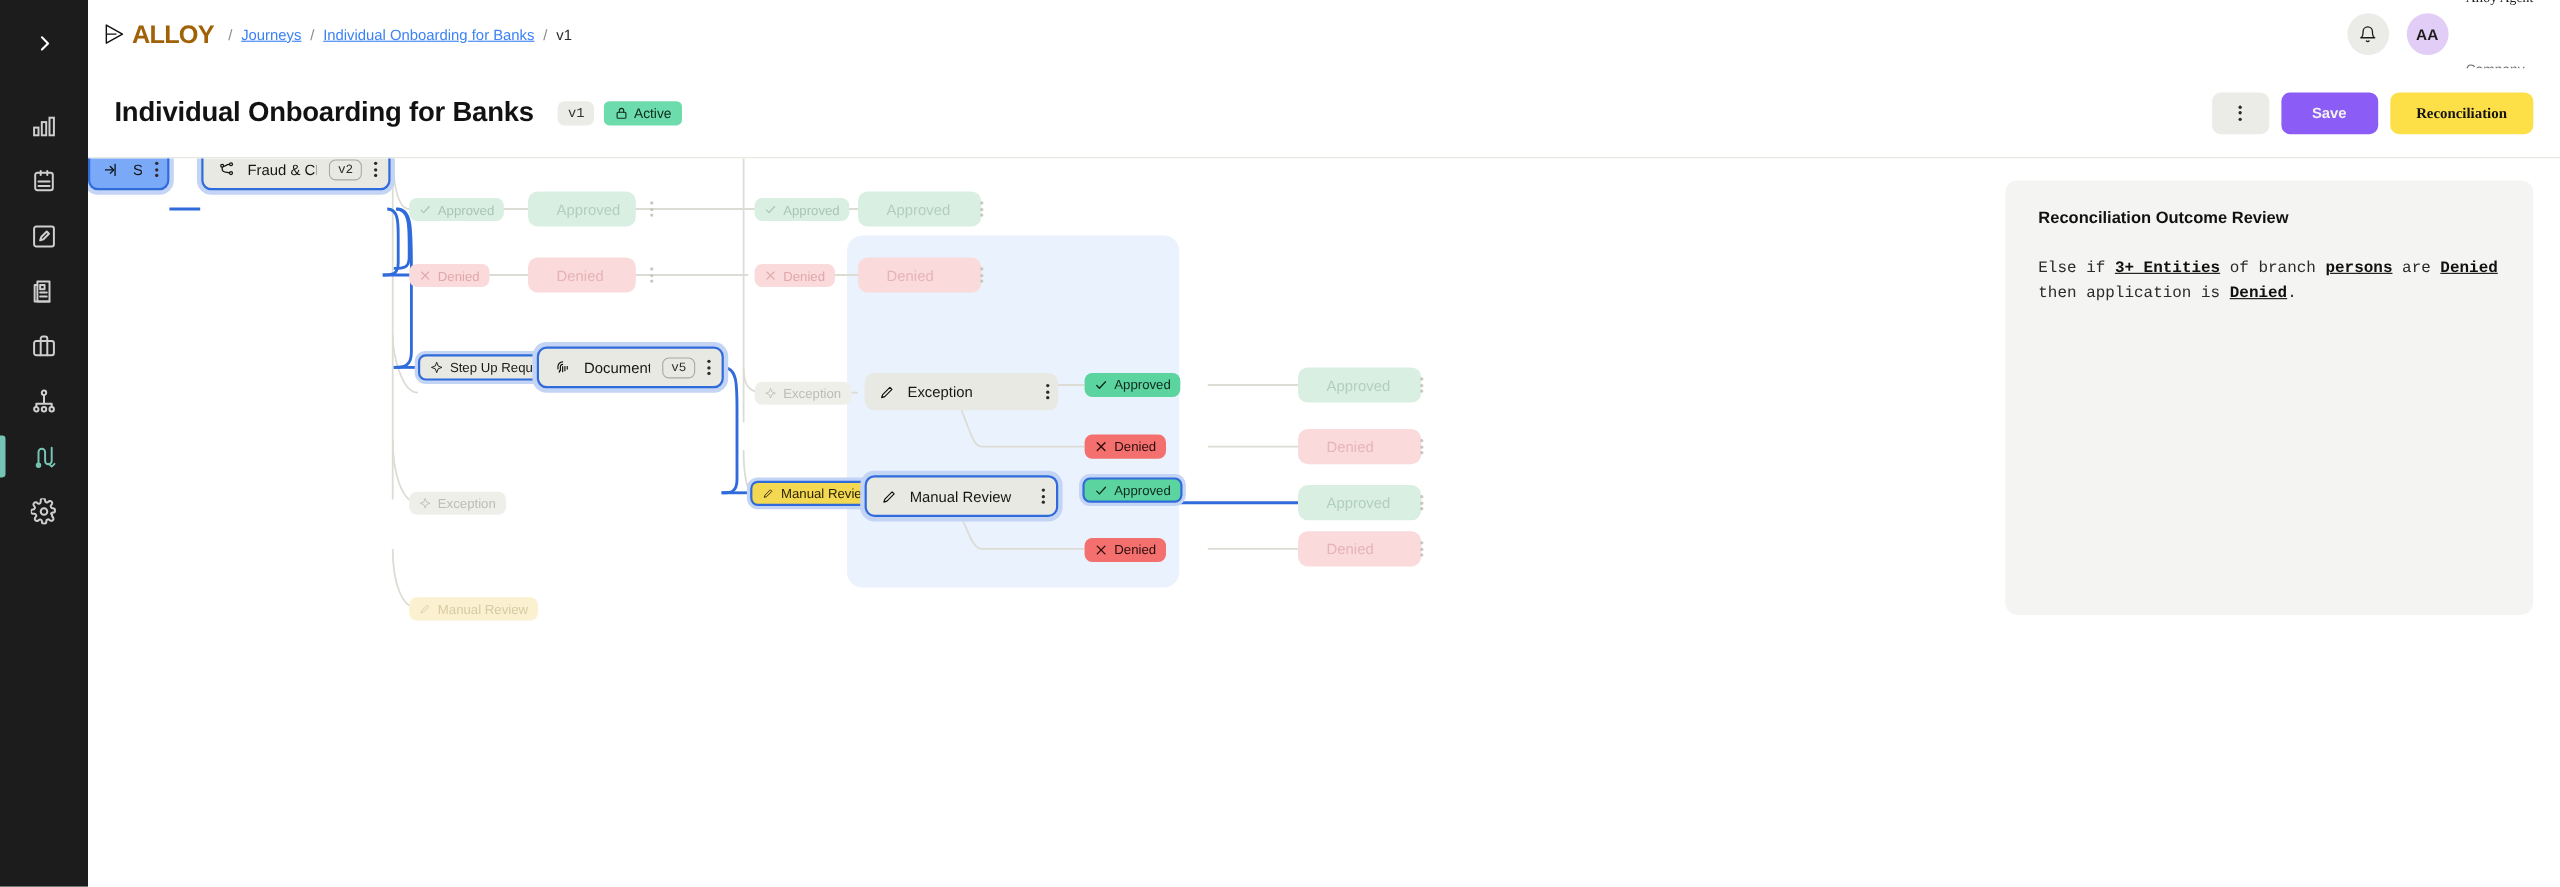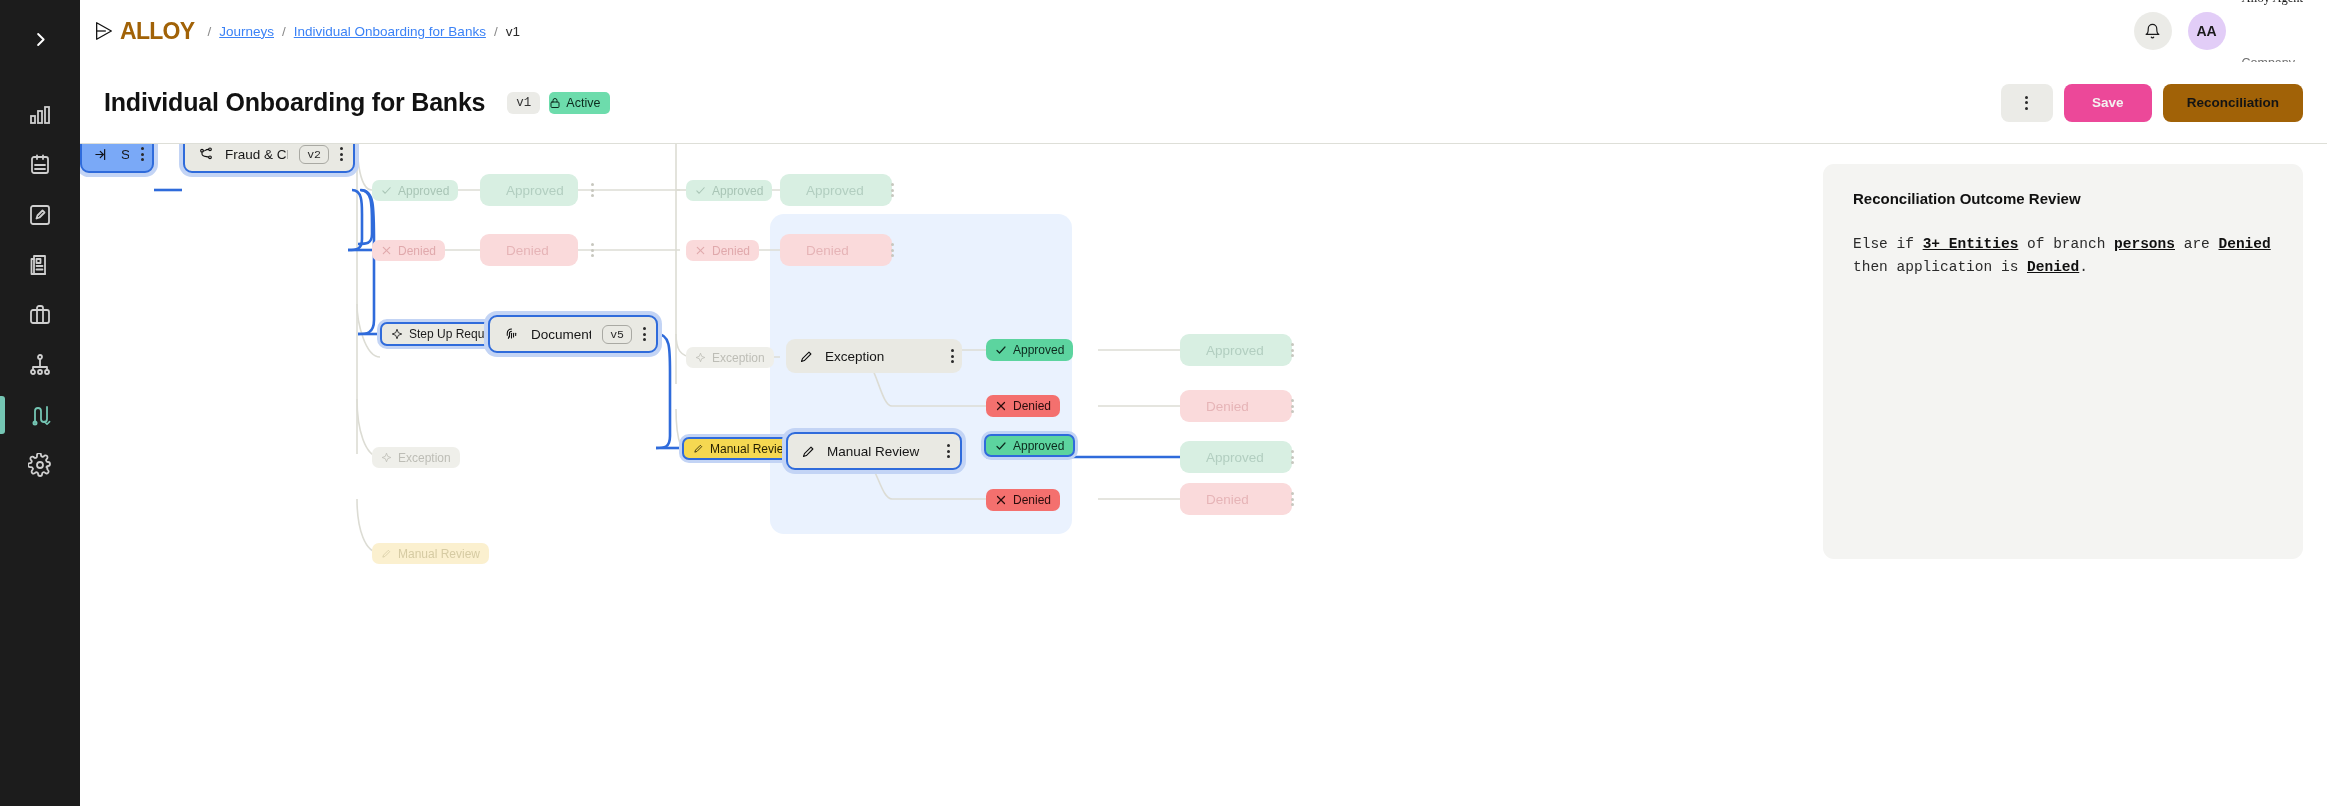--- a/index.html
+++ b/index.html
@@ -66,31 +66,31 @@
     background: #ffffff; border-bottom: 1px solid #dedfd8;
     display: flex; align-items: center; padding: 0 24px 0 24px;
   }
   #pagetitle { font-size: 25px; font-weight: 700; color: #121212; letter-spacing: -0.2px; }
   .vbadge {
     margin-left: 22px; background: #ebebe7; border-radius: 6px;
     padding: 4px 9px; font-size: 12.5px; color: #333; font-family: "Liberation Mono", monospace;
   }
   .statusbadge {
     margin-left: 9px; background: #6ddcac; border-radius: 5px;
-    padding: 4px 10px 4px 0; font-size: 12.5px; color: #0d2a1e;
+    padding: 4px 10px 4px 10px; font-size: 12.5px; color: #0d2a1e;
     display: flex; align-items: center; gap: 5px;
   }
   #headbtns { margin-left: auto; display: flex; align-items: center; gap: 11px; }
   .btn {
     border: none; border-radius: 8px; font-family: "Liberation Sans", sans-serif;
     font-size: 13.5px; font-weight: 700; cursor: pointer;
   }
   .btn-kebab { width: 52px; height: 38px; background: #ebebe7; display:flex; align-items:center; justify-content:center;}
-  .btn-save { width: 88px; height: 38px; background: #ec4899; color: #f3f3f1; }
-  .btn-recon { height: 38px; padding: 0 24px; background: #a16207; color: #141414; }
+  .btn-save { width: 88px; height: 38px; background: #8b5cf6; color: #f3f3f1; }
+  .btn-recon { height: 38px; padding: 0 24px; background: #fde047; color: #141414; font-family: Liberation Serif, serif; }
 
   
   #canvas {
     position: absolute; left: 80px; top: 144px; right: 0; bottom: 0;
     background: #ffffff; overflow: hidden;
   }
   #flow { position: absolute; left: 0; top: 0; width: 1820px; height: 662px; }
   #edges { position: absolute; left: 0; top: 0; width: 1820px; height: 662px; }
 
   .hl-region {

